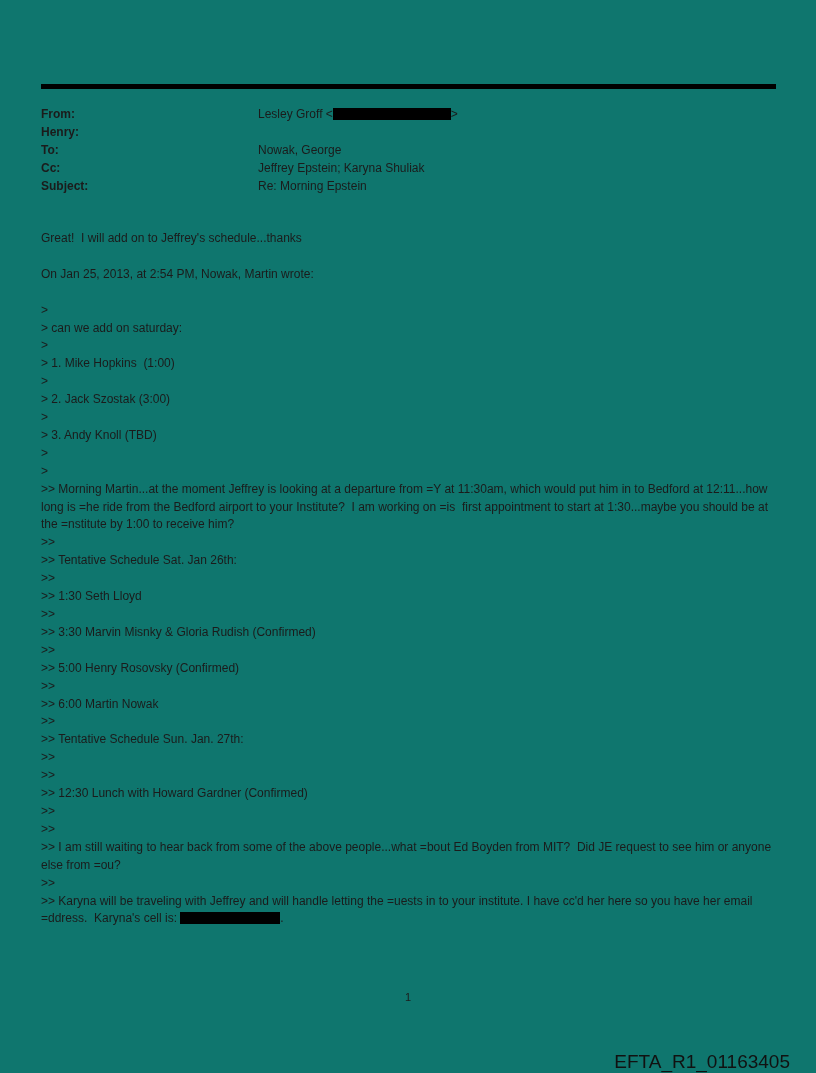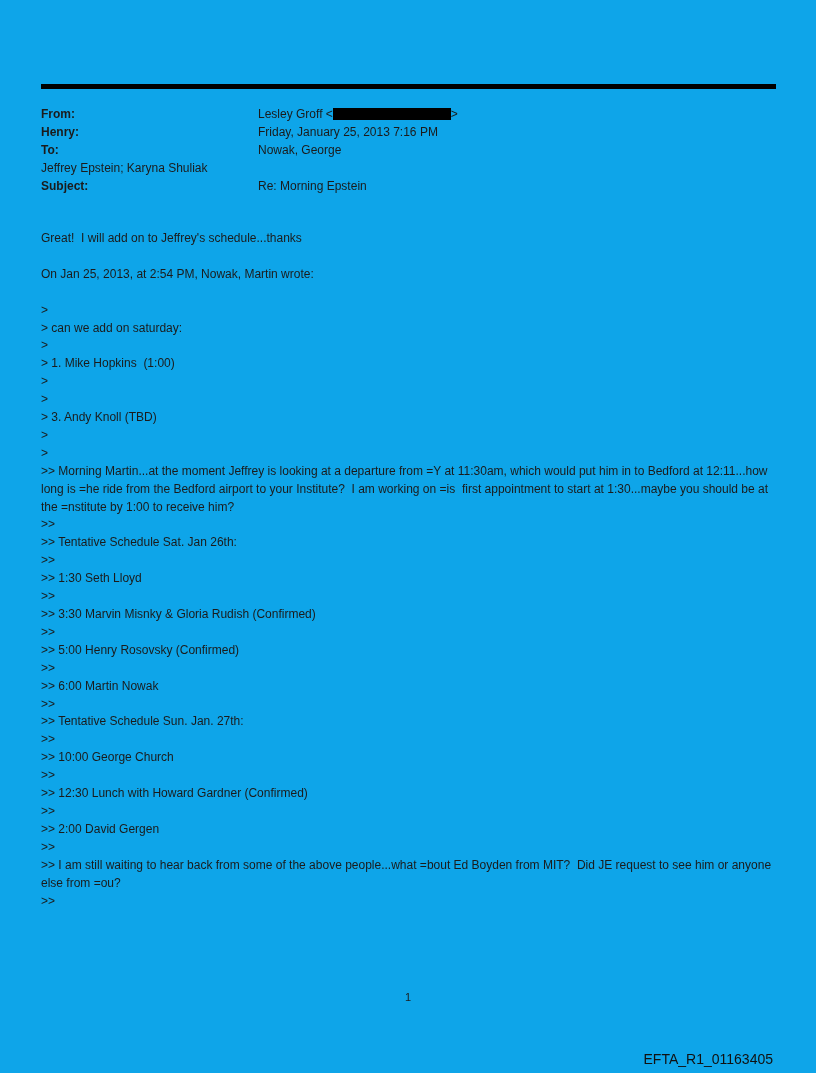--- a/index.html
+++ b/index.html
@@ -1,21 +1,21 @@
 <!DOCTYPE html>
 <html><head>
 <meta charset="utf-8">
 <style>
   * { margin: 0; padding: 0; box-sizing: border-box; }
   html, body { background: #ffffff; }
   .page {
     position: relative;
     width: 816px;
     height: 1073px;
-    background: #0ea5e9;
+    background: #0f766e;
     font-family: "Liberation Sans", sans-serif;
     font-size: 12px;
     color: #1b1b1b;
     overflow: hidden;
   }
   .top-rule {
     position: absolute;
     top: 84px;
     left: 41px;
     width: 735px;
@@ -62,77 +62,77 @@
     position: absolute;
     top: 991px;
     left: 0;
     width: 100%;
     text-align: center;
     font-size: 11px;
   }
   .bates-number {
     position: absolute;
     top: 1051px;
-    right: 43px;
-    font-size: 14px;
+    right: 26px;
+    font-size: 19px;
     color: #111111;
   }
 </style>
 </head>
 <body>
 
 <div class="page">
 
   <div class="top-rule"></div>
 
   <div class="email-header">
     <div>
         <div class="header-row"><span class="header-label">From:</span><span class="header-value"><span>Lesley Groff &lt;</span><span class="redaction" style="width: 118px;"></span><span>&gt;</span></span></div>
-        <div class="header-row"><span class="header-label">Henry:</span><span class="header-value"><span>Friday, January 25, 2013 7:16 PM</span></span></div>
+        <div class="header-row"><span class="header-label">Henry:</span></div>
         <div class="header-row"><span class="header-label">To:</span><span class="header-value"><span>Nowak, George</span></span></div>
-        <div class="header-row"><span class="header-value"><span>Jeffrey Epstein; Karyna Shuliak</span></span></div>
+        <div class="header-row"><span class="header-label">Cc:</span><span class="header-value"><span>Jeffrey Epstein; Karyna Shuliak</span></span></div>
         <div class="header-row"><span class="header-label">Subject:</span><span class="header-value"><span>Re: Morning Epstein</span></span></div>
       </div>
   </div>
 
   <div class="email-body">
       <div class="line"><span>Great!  I will add on to Jeffrey's schedule...thanks</span></div>
       <div class="line"></div>
       <div class="line"><span>On Jan 25, 2013, at 2:54 PM, Nowak, Martin wrote:</span></div>
       <div class="line"></div>
       <div class="line"><span>&gt;</span></div>
       <div class="line"><span>&gt; can we add on saturday:</span></div>
       <div class="line"><span>&gt;</span></div>
       <div class="line"><span>&gt; 1. Mike Hopkins  (1:00)</span></div>
       <div class="line"><span>&gt;</span></div>
+      <div class="line"><span>&gt; 2. Jack Szostak (3:00)</span></div>
       <div class="line"><span>&gt;</span></div>
       <div class="line"><span>&gt; 3. Andy Knoll (TBD)</span></div>
       <div class="line"><span>&gt;</span></div>
       <div class="line"><span>&gt;</span></div>
       <div class="line"><span>&gt;&gt; Morning Martin...at the moment Jeffrey is looking at a departure from =Y at 11:30am, which would put him in to Bedford at 12:11...how long is =he ride from the Bedford airport to your Institute?  I am working on =is  first appointment to start at 1:30...maybe you should be at the =nstitute by 1:00 to receive him?</span></div>
       <div class="line"><span>&gt;&gt;</span></div>
       <div class="line"><span>&gt;&gt; Tentative Schedule Sat. Jan 26th:</span></div>
       <div class="line"><span>&gt;&gt;</span></div>
       <div class="line"><span>&gt;&gt; 1:30 Seth Lloyd</span></div>
       <div class="line"><span>&gt;&gt;</span></div>
       <div class="line"><span>&gt;&gt; 3:30 Marvin Misnky &amp; Gloria Rudish (Confirmed)</span></div>
       <div class="line"><span>&gt;&gt;</span></div>
       <div class="line"><span>&gt;&gt; 5:00 Henry Rosovsky (Confirmed)</span></div>
       <div class="line"><span>&gt;&gt;</span></div>
       <div class="line"><span>&gt;&gt; 6:00 Martin Nowak</span></div>
       <div class="line"><span>&gt;&gt;</span></div>
       <div class="line"><span>&gt;&gt; Tentative Schedule Sun. Jan. 27th:</span></div>
       <div class="line"><span>&gt;&gt;</span></div>
-      <div class="line"><span>&gt;&gt; 10:00 George Church</span></div>
       <div class="line"><span>&gt;&gt;</span></div>
       <div class="line"><span>&gt;&gt; 12:30 Lunch with Howard Gardner (Confirmed)</span></div>
       <div class="line"><span>&gt;&gt;</span></div>
-      <div class="line"><span>&gt;&gt; 2:00 David Gergen</span></div>
       <div class="line"><span>&gt;&gt;</span></div>
       <div class="line"><span>&gt;&gt; I am still waiting to hear back from some of the above people...what =bout Ed Boyden from MIT?  Did JE request to see him or anyone else from =ou?</span></div>
       <div class="line"><span>&gt;&gt;</span></div>
+      <div class="line"><span>&gt;&gt; Karyna will be traveling with Jeffrey and will handle letting the =uests in to your institute. I have cc'd her here so you have her email =ddress.  Karyna's cell is: </span><span class="redaction" style="width: 100px;"></span><span>.</span></div>
     </div>
 
   <div class="page-number">1</div>
 
   <div class="bates-number">EFTA_R1_01163405</div>
 
 </div>
 
 </body></html>

